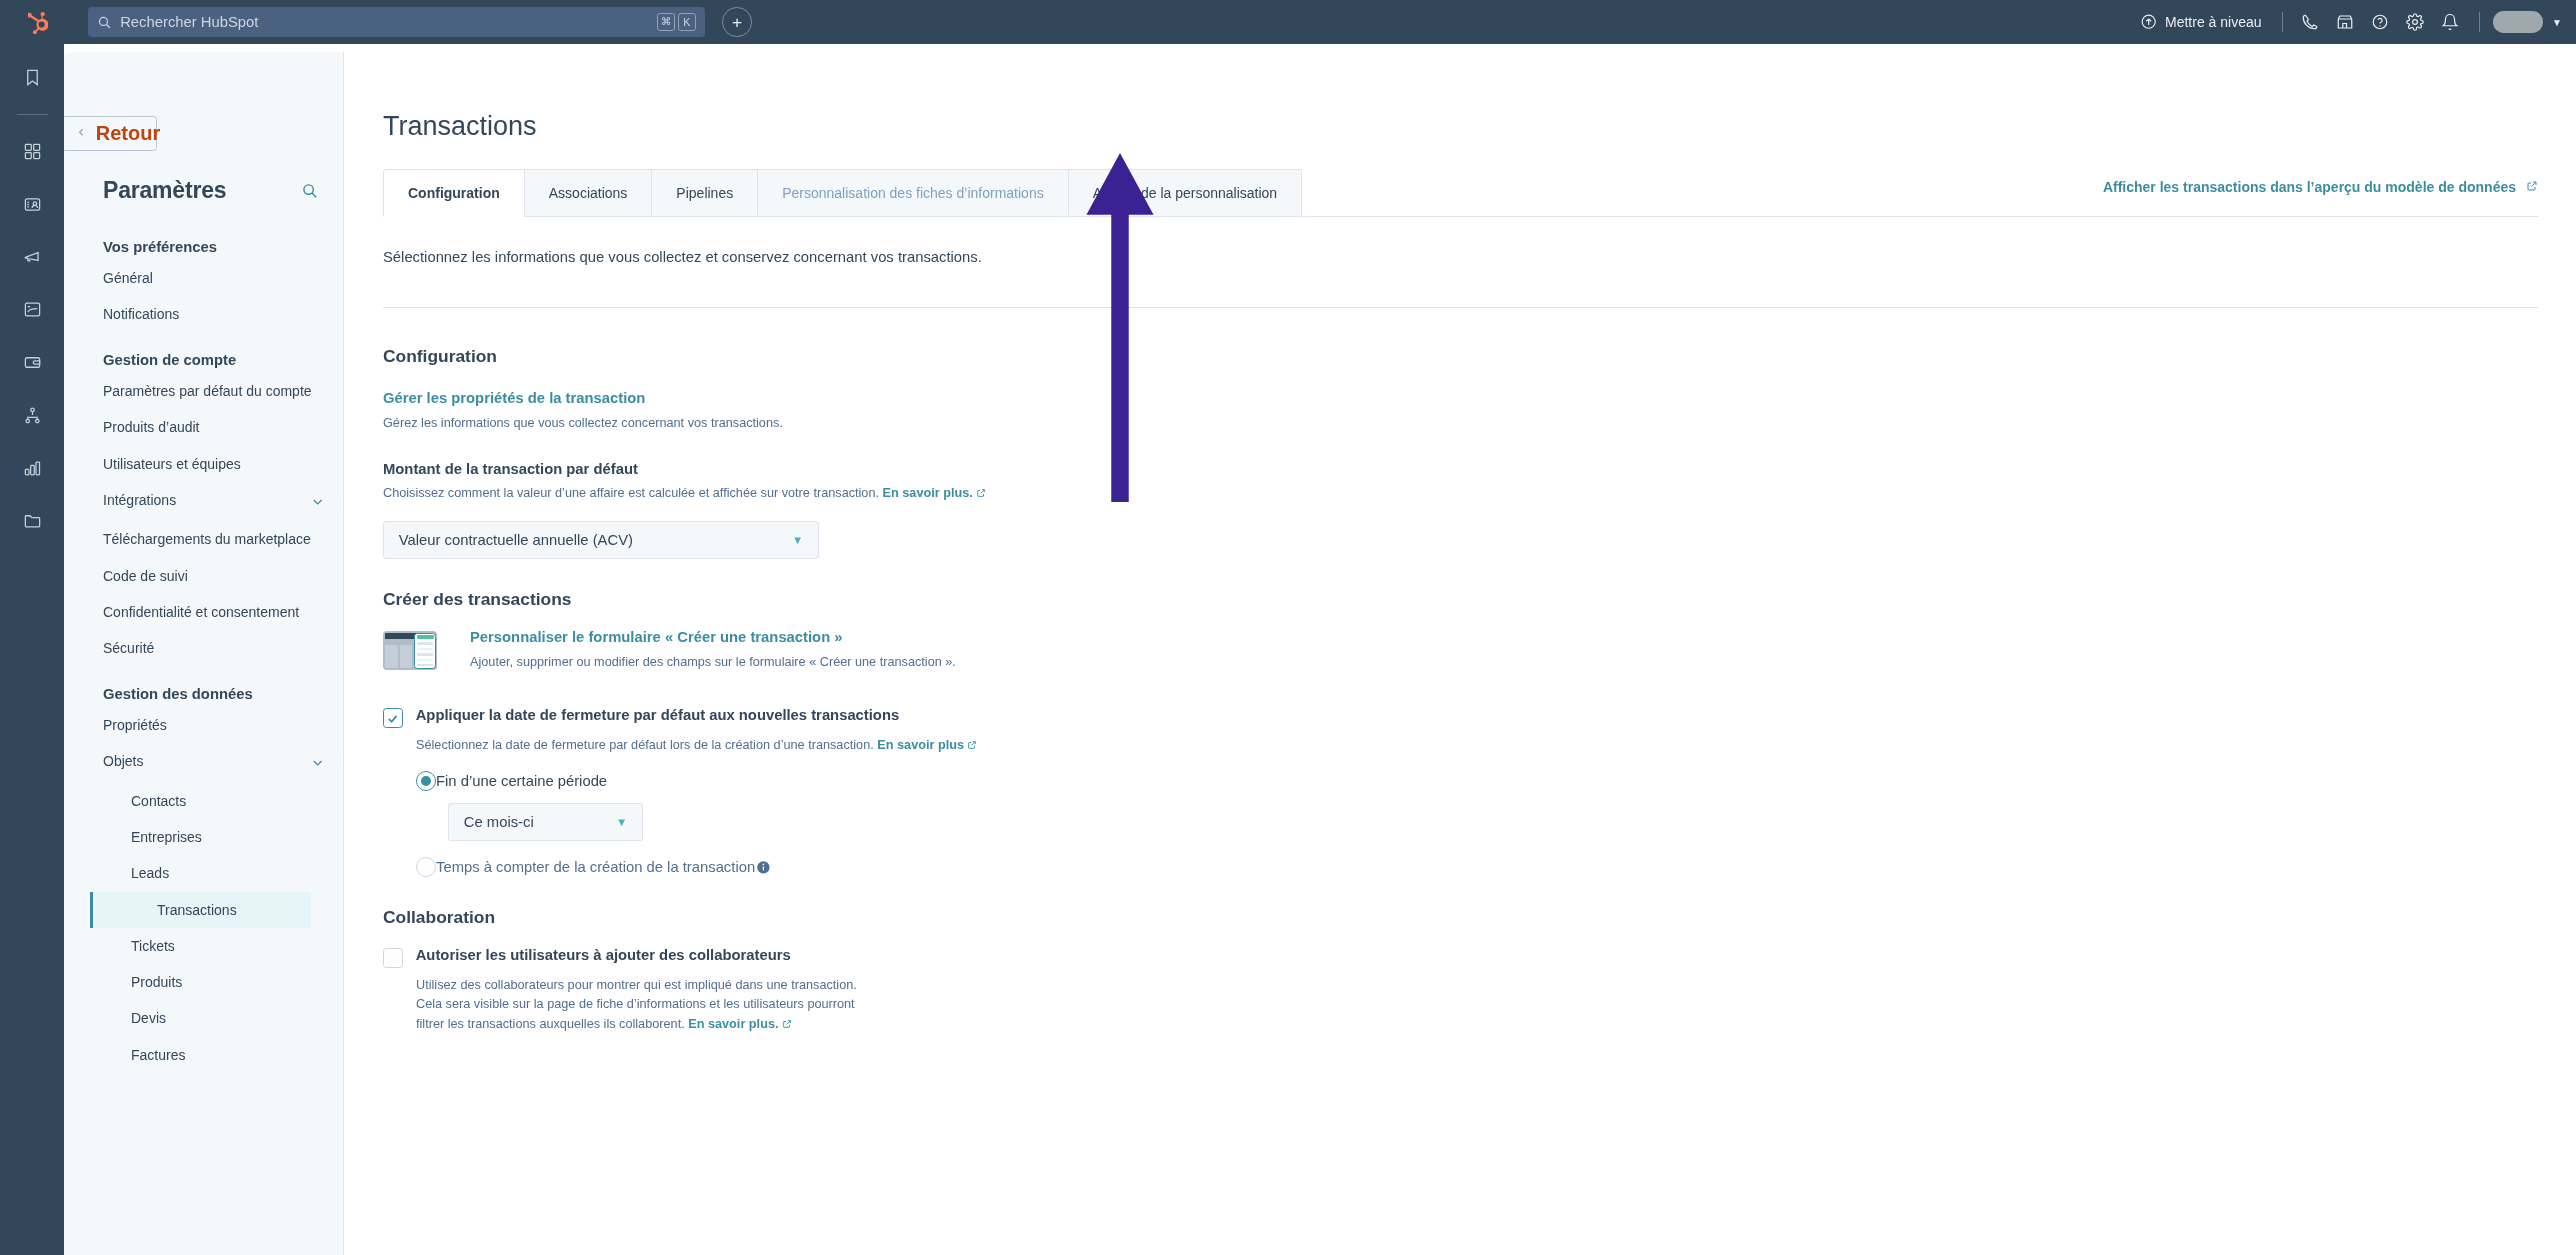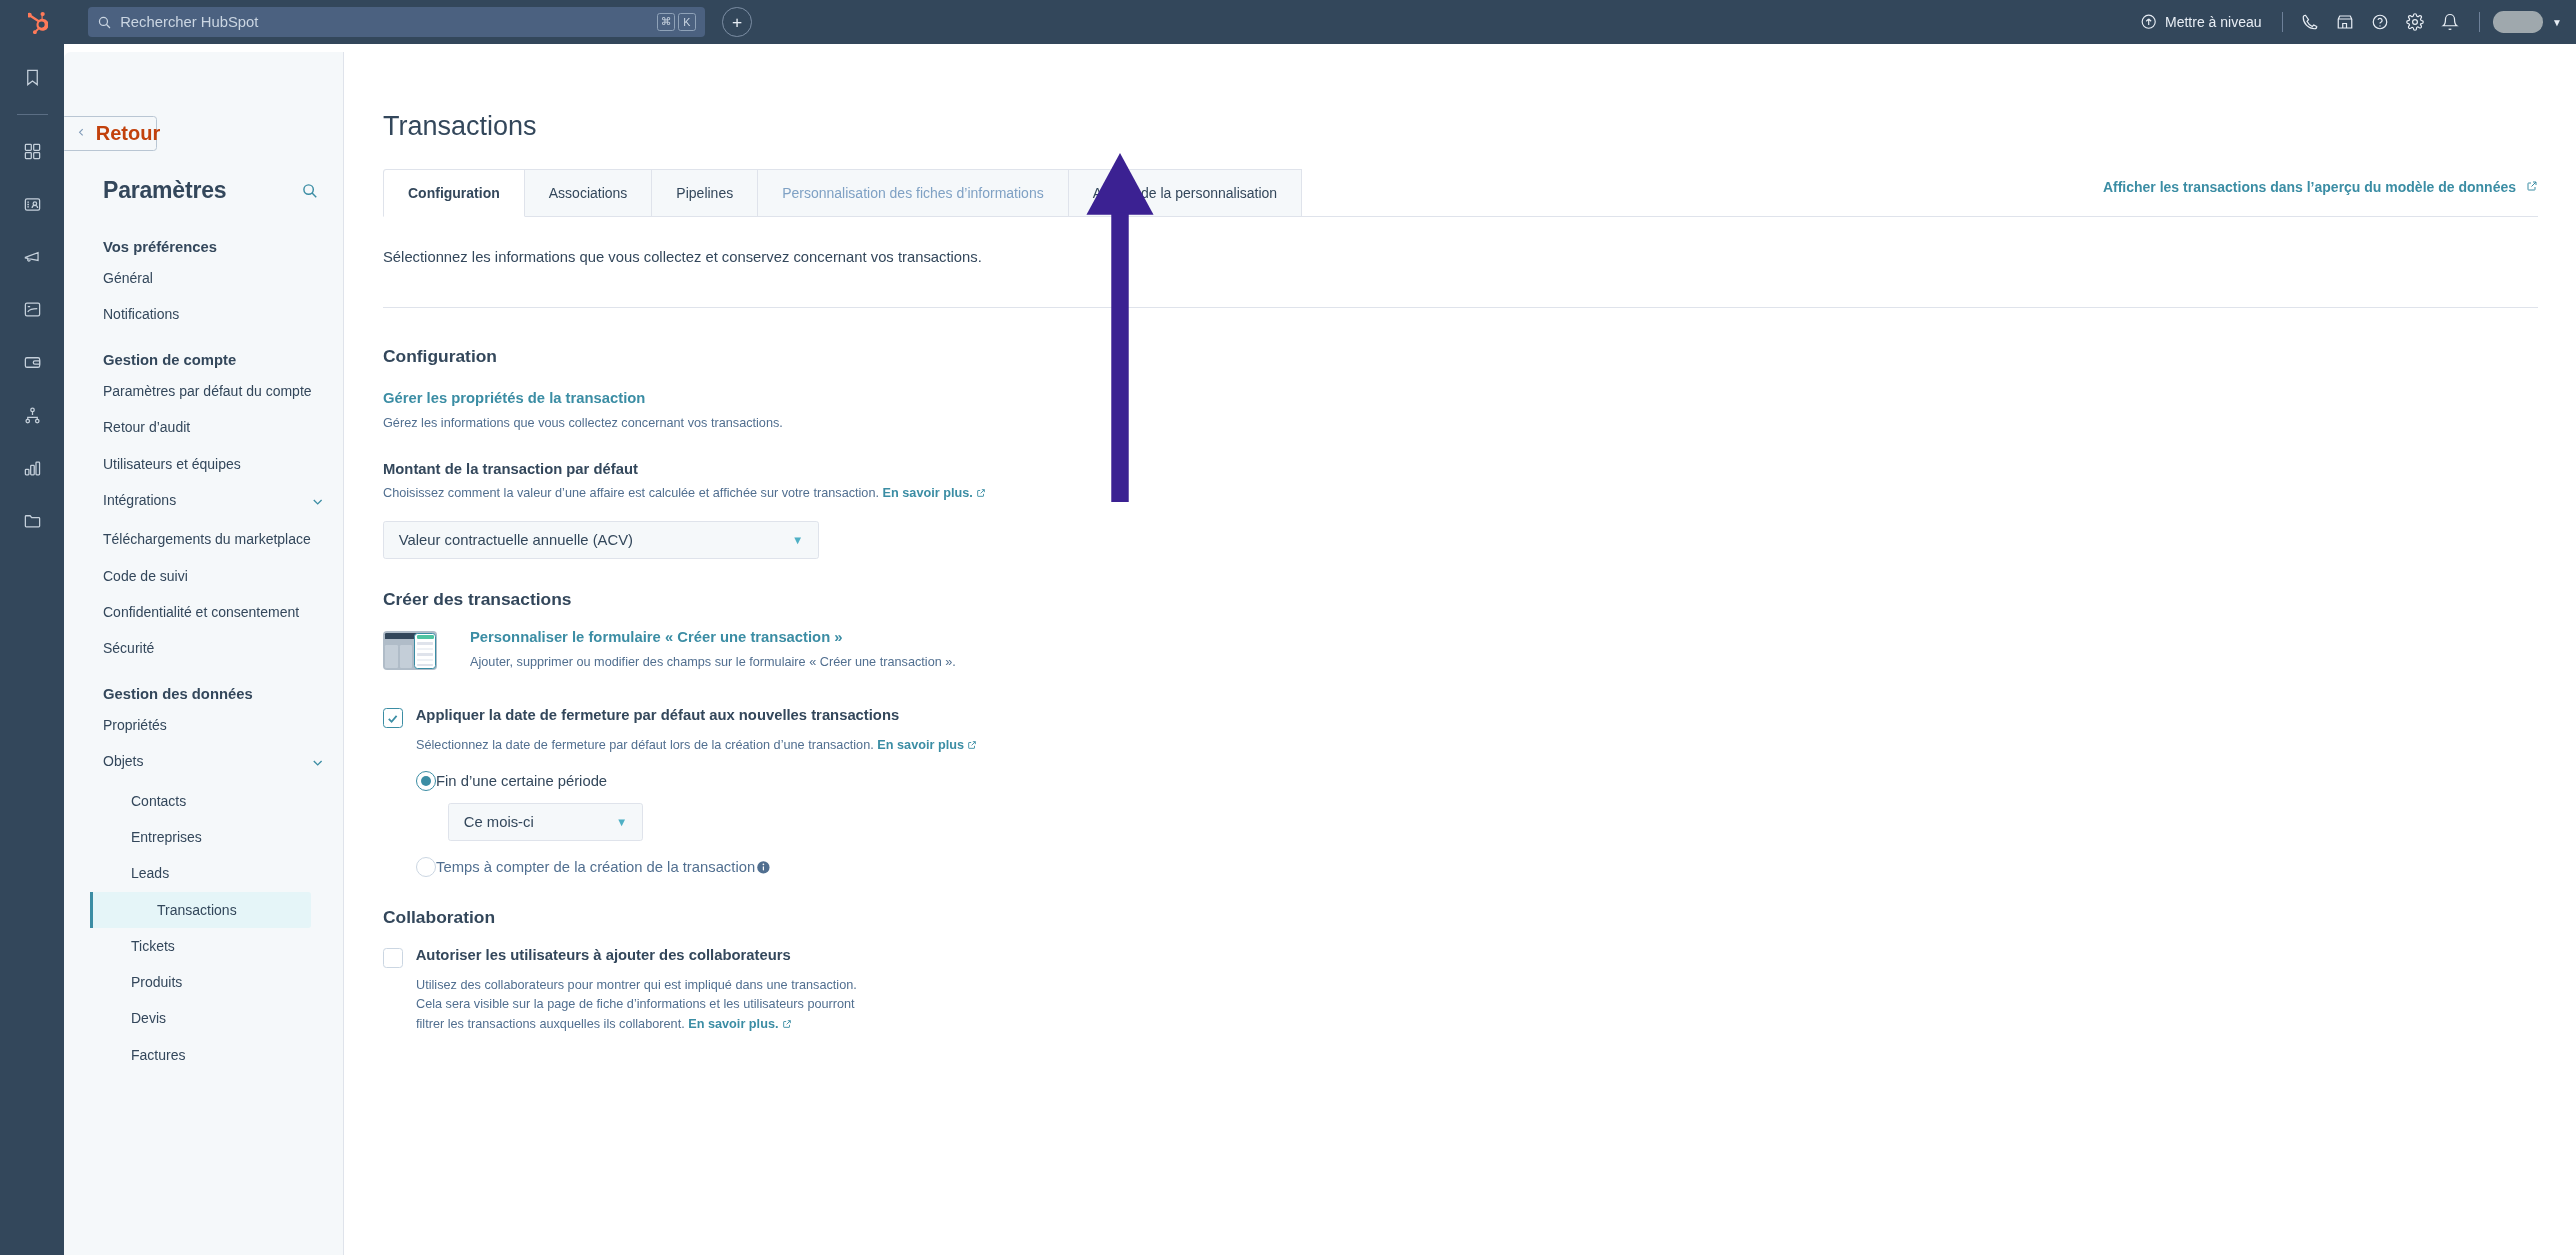--- a/index.html
+++ b/index.html
@@ -342,21 +342,21 @@
         <span>Général</span>
       </div>
       <div class="sb-item">
         <span>Notifications</span>
       </div>
       <div class="sb-group">Gestion de compte</div>
       <div class="sb-item">
         <span>Paramètres par défaut du compte</span>
       </div>
       <div class="sb-item">
-        <span>Retour d’audit</span>
+        <span>Produits d’audit</span>
       </div>
       <div class="sb-item">
         <span>Utilisateurs et équipes</span>
       </div>
       <div class="sb-item">
         <span>Intégrations</span>
         <span class="chev"><svg width="13.4" height="13.4" viewBox="0 0 24 24" fill="none" stroke="#3b8da4" stroke-width="2.4">
             <polyline points="5 9 12 16 19 9"></polyline>
           </svg></span>
       </div>

